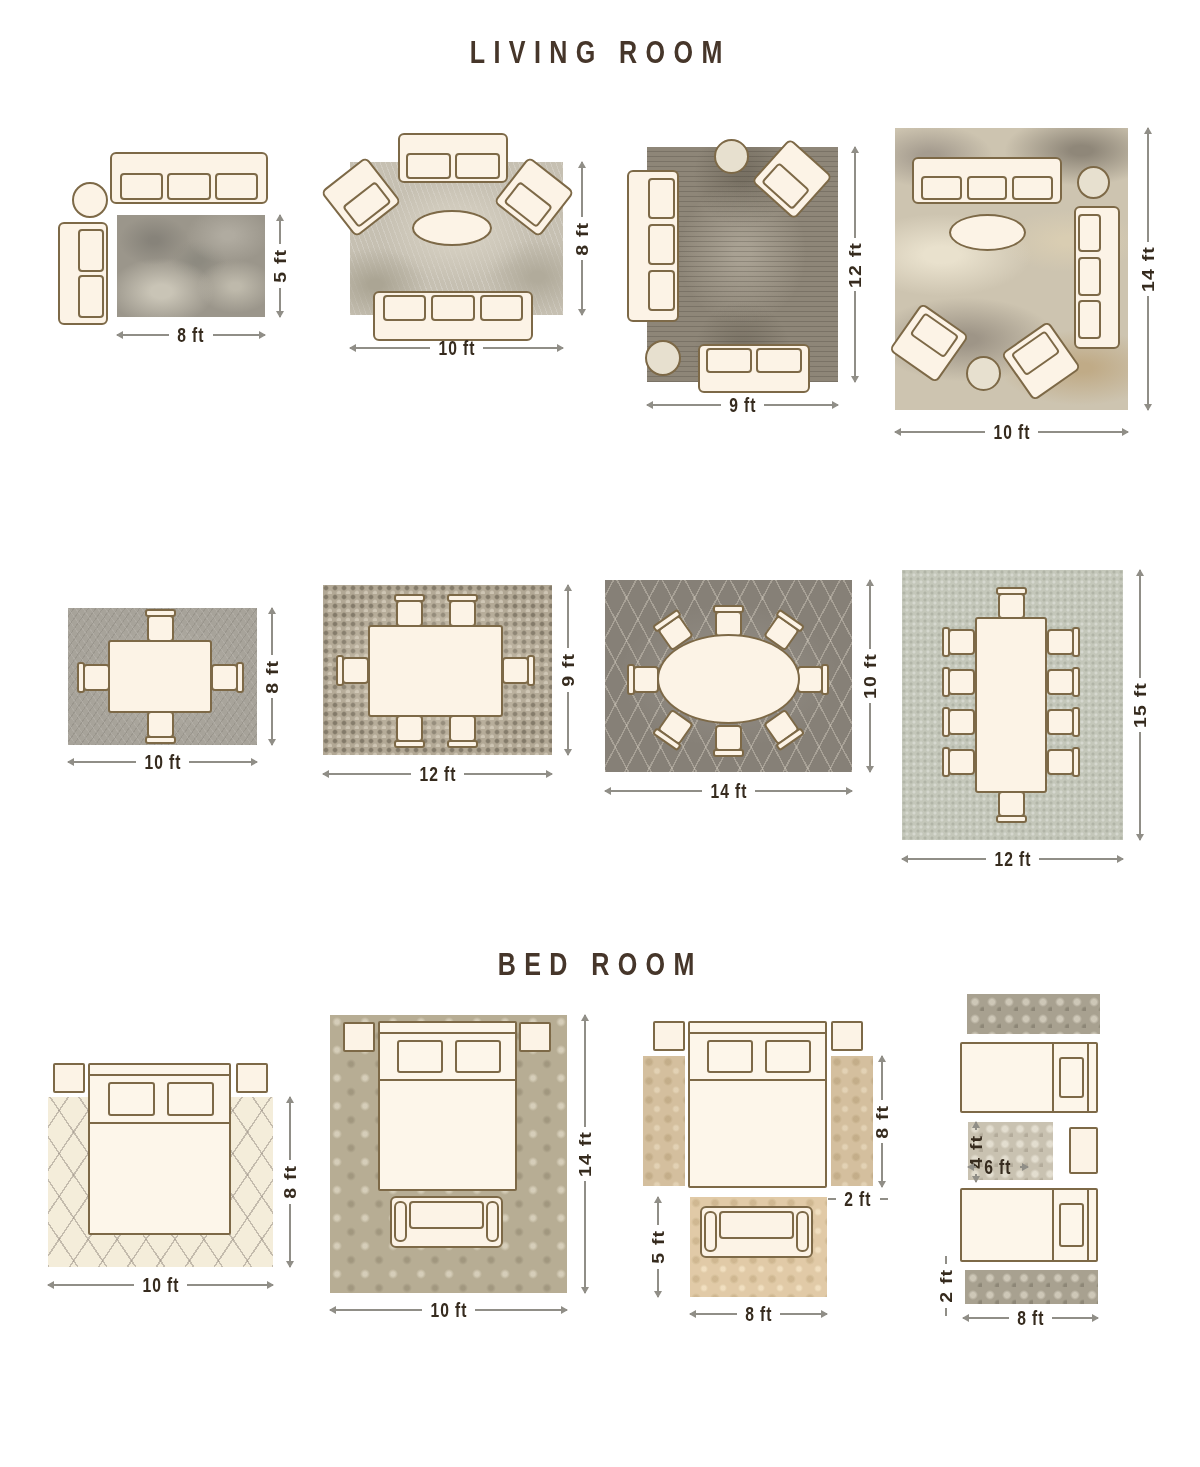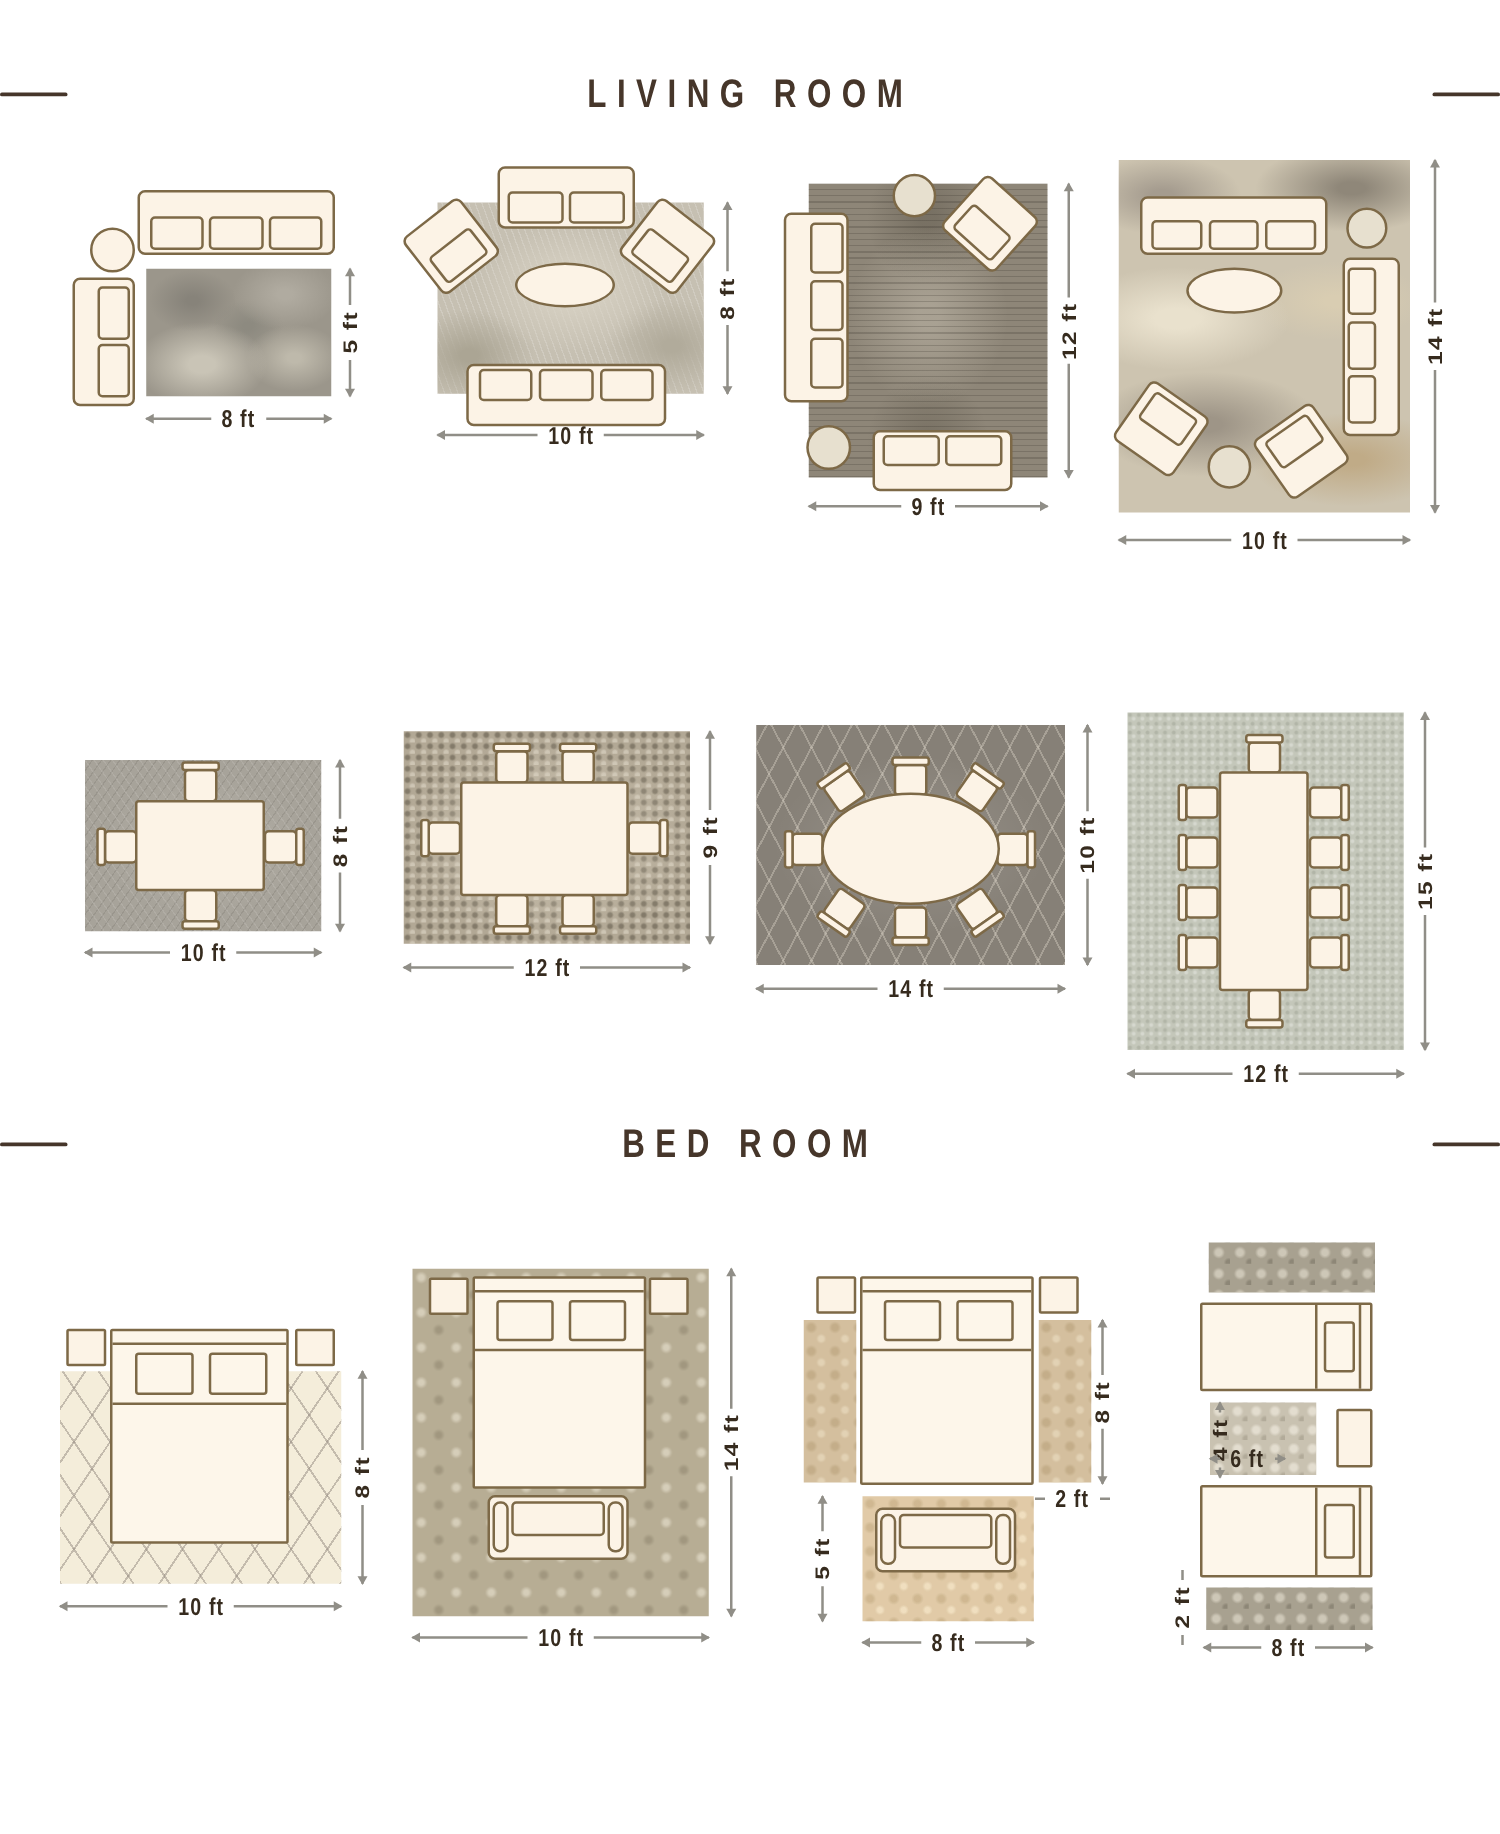--- a/index.html
+++ b/index.html
@@ -7,21 +7,21 @@
     --dt:#362b1e;          
     --tc:#46362a;          
     --ff:#fcf3e6;          
     --fo:#7d6947;          
   }
   html,body{margin:0;padding:0;background:#ffffff;}
   #canvas{position:relative;width:1200px;height:1467px;background:#fff;overflow:hidden;
           font-family:"Liberation Sans",sans-serif;}
 
   
-  .sec-title{position:absolute;left:0;right:0;display:flex;align-items:center;justify-content:space-between;gap:24px;height:34px;}
+  .sec-title{position:absolute;left:0;right:0;display:flex;align-items:center;justify-content:flex-end;gap:24px;height:34px;flex-direction:column;}
   .sec-title .dash{width:54px;height:3px;background:var(--tc);border-radius:2px;}
   .sec-title h2{margin:0;font-size:27px;font-weight:bold;letter-spacing:9px;color:var(--tc);
                 transform:scale(.93,1.18);white-space:nowrap;}
 
   
   .rug{position:absolute;box-sizing:border-box;}
   .rug-lr1{background-color:#9b968b;background-image:
     radial-gradient(50px 35px at 25% 25%,#87837a 10%,transparent 70%),
     radial-gradient(60px 40px at 75% 20%,#b0aba0 10%,transparent 70%),
     radial-gradient(70px 45px at 30% 75%,#c9c4b6 15%,transparent 75%),
@@ -331,21 +331,21 @@
     <span class="seg a1"></span>
       <span class="lab">15 ft</span>
       <span class="seg a2"></span>
   </div>
   <div class="dimh" style="left:902px;top:849px;width:221px;height:20px">
     <span class="seg a1"></span>
       <span class="lab">12 ft</span>
       <span class="seg a2"></span>
   </div>
 
-  <div class="sec-title" style="top:898px">
+  <div class="sec-title" style="top:970px">
     <span class="dash"></span>
     <h2>BED ROOM</h2>
     <span class="dash"></span>
   </div>
 
   <div class="rug rug-br1" style="left:48px;top:1097px;width:225px;height:170px"></div>
   <div class="furn nstand" style="left:53px;top:1063px;width:32px;height:30px"></div>
   <div class="furn nstand" style="left:236px;top:1063px;width:32px;height:30px"></div>
   <div class="bed" style="left:88px;top:1063px;width:143px;height:172px">
     <i class="hb"></i>

